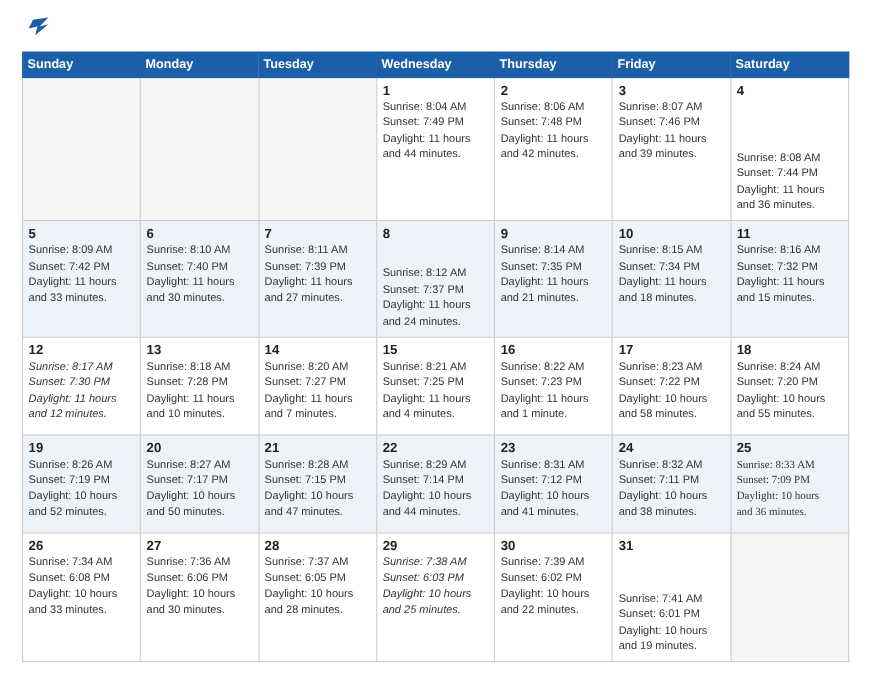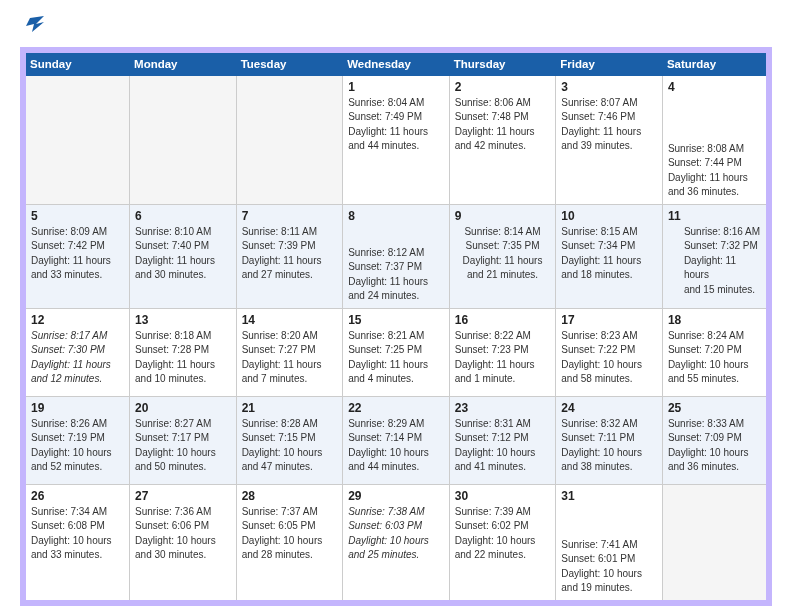--- a/index.html
+++ b/index.html
@@ -48,21 +48,21 @@
       font-weight: bold;
       color: #222;
       line-height: 1.1;
     }
     .subtitle {
       font-size: 13px;
       color: #555;
     }
     .calendar {
       flex: 1;
-      border: 6px solid #c4b5fd;
+      border: 1px solid #c4b5fd;
       border-collapse: collapse;
       width: 100%;
       table-layout: fixed;
     }
     .calendar th {
       background: #1a5fa8;
       color: #fff;
       font-size: 11.5px;
       font-weight: bold;
       padding: 5px 4px;
@@ -194,35 +194,35 @@
           </td>
           <td>
             <span class="day-num">8</span>
             <div class="day-info" style="white-space: pre-line; margin-top: 23px;">Sunrise: 8:12 AM
 Sunset: 7:37 PM
 Daylight: 11 hours
 and 24 minutes.</div>
           </td>
           <td>
             <span class="day-num">9</span>
-            <div class="day-info" style="white-space: pre-line; text-align: center;">Sunrise: 8:14 AM
+            <div class="day-info" style="white-space: pre-line;">Sunrise: 8:14 AM
 Sunset: 7:35 PM
 Daylight: 11 hours
 and 21 minutes.</div>
           </td>
           <td>
             <span class="day-num">10</span>
             <div class="day-info" style="white-space: pre-line;">Sunrise: 8:15 AM
 Sunset: 7:34 PM
 Daylight: 11 hours
 and 18 minutes.</div>
           </td>
           <td>
             <span class="day-num">11</span>
-            <div class="day-info" style="white-space: pre-line; margin-left: 16px;">Sunrise: 8:16 AM
+            <div class="day-info" style="white-space: pre-line;">Sunrise: 8:16 AM
 Sunset: 7:32 PM
 Daylight: 11 hours
 and 15 minutes.</div>
           </td>
         </tr>
         <tr>
           <td>
             <span class="day-num">12</span>
             <div class="day-info" style="white-space: pre-line; font-style: italic;">Sunrise: 8:17 AM
 Sunset: 7:30 PM
@@ -310,21 +310,21 @@
           </td>
           <td>
             <span class="day-num">24</span>
             <div class="day-info" style="white-space: pre-line;">Sunrise: 8:32 AM
 Sunset: 7:11 PM
 Daylight: 10 hours
 and 38 minutes.</div>
           </td>
           <td>
             <span class="day-num">25</span>
-            <div class="day-info" style="white-space: pre-line;">Sunrise: 8:33 AM
+            <div class="day-info" style="white-space: pre-line; font-family: Liberation Serif, serif;">Sunrise: 8:33 AM
 Sunset: 7:09 PM
 Daylight: 10 hours
 and 36 minutes.</div>
           </td>
         </tr>
         <tr>
           <td>
             <span class="day-num">26</span>
             <div class="day-info" style="white-space: pre-line;">Sunrise: 7:34 AM
 Sunset: 6:08 PM

